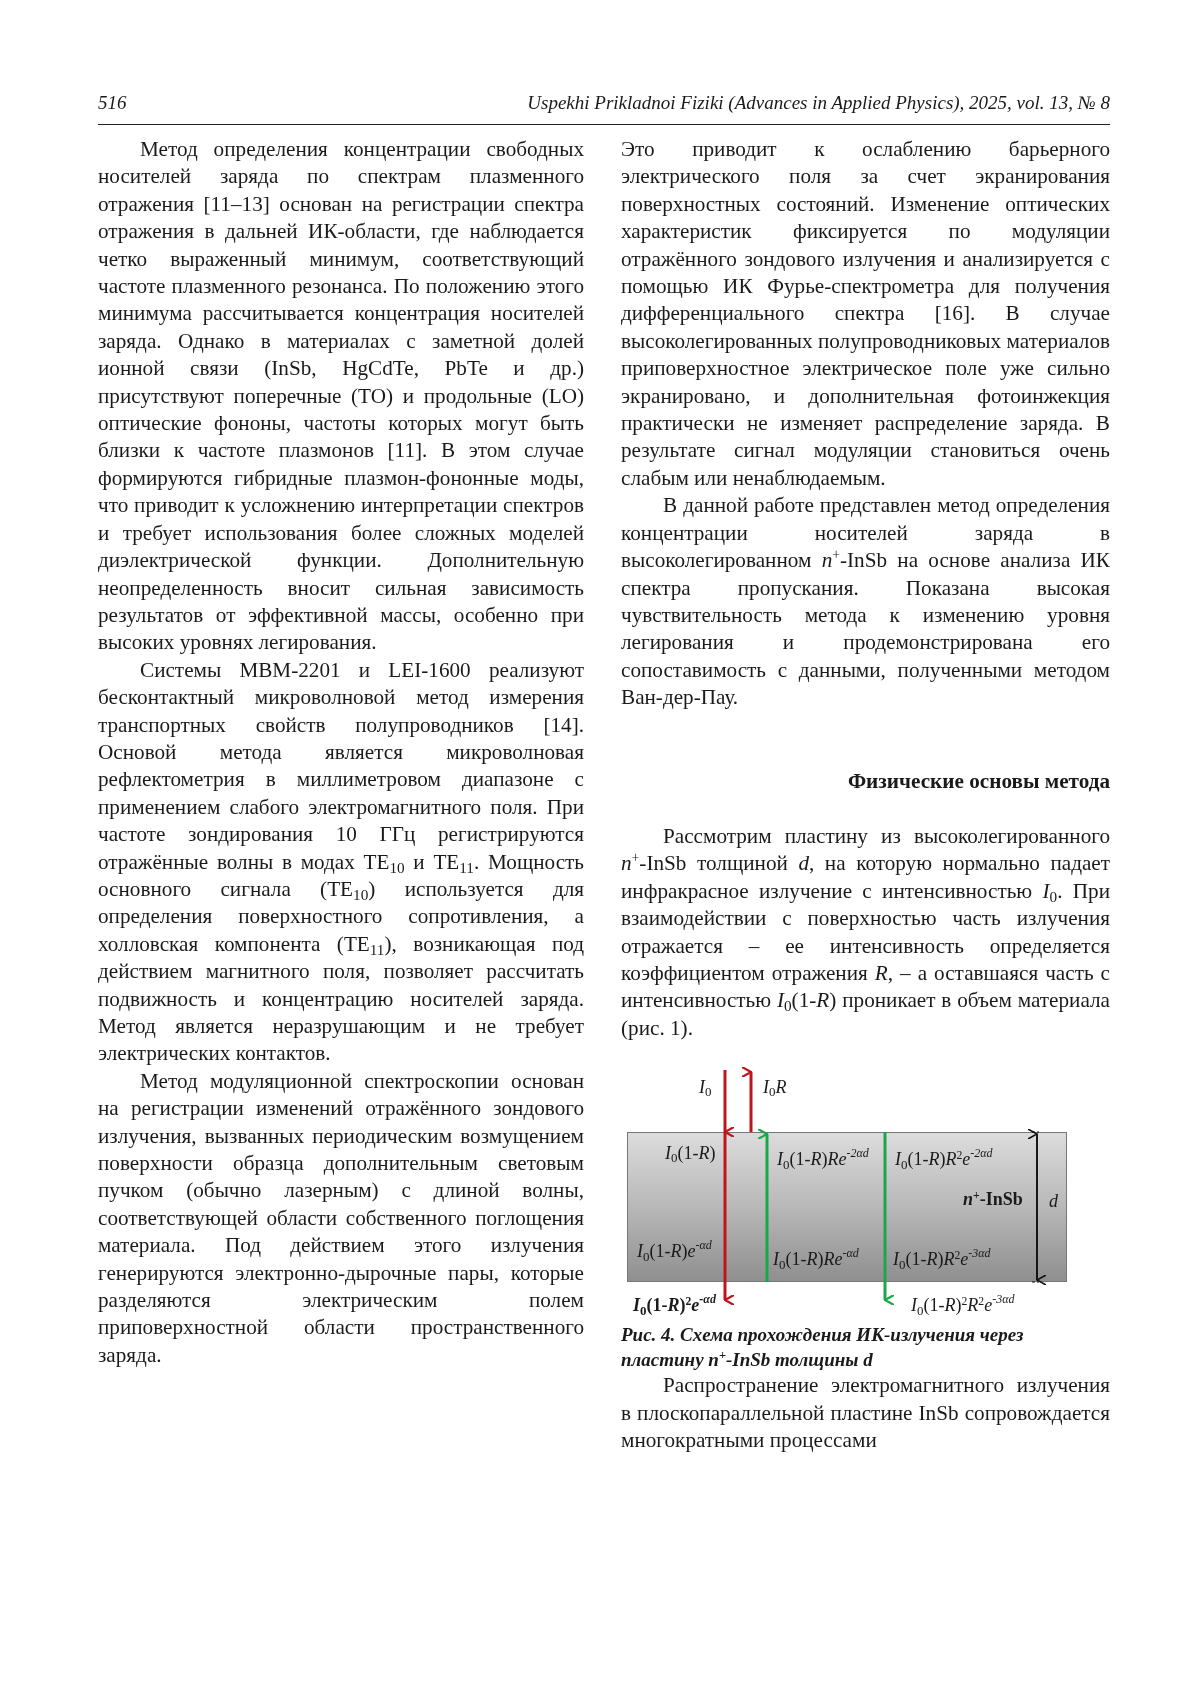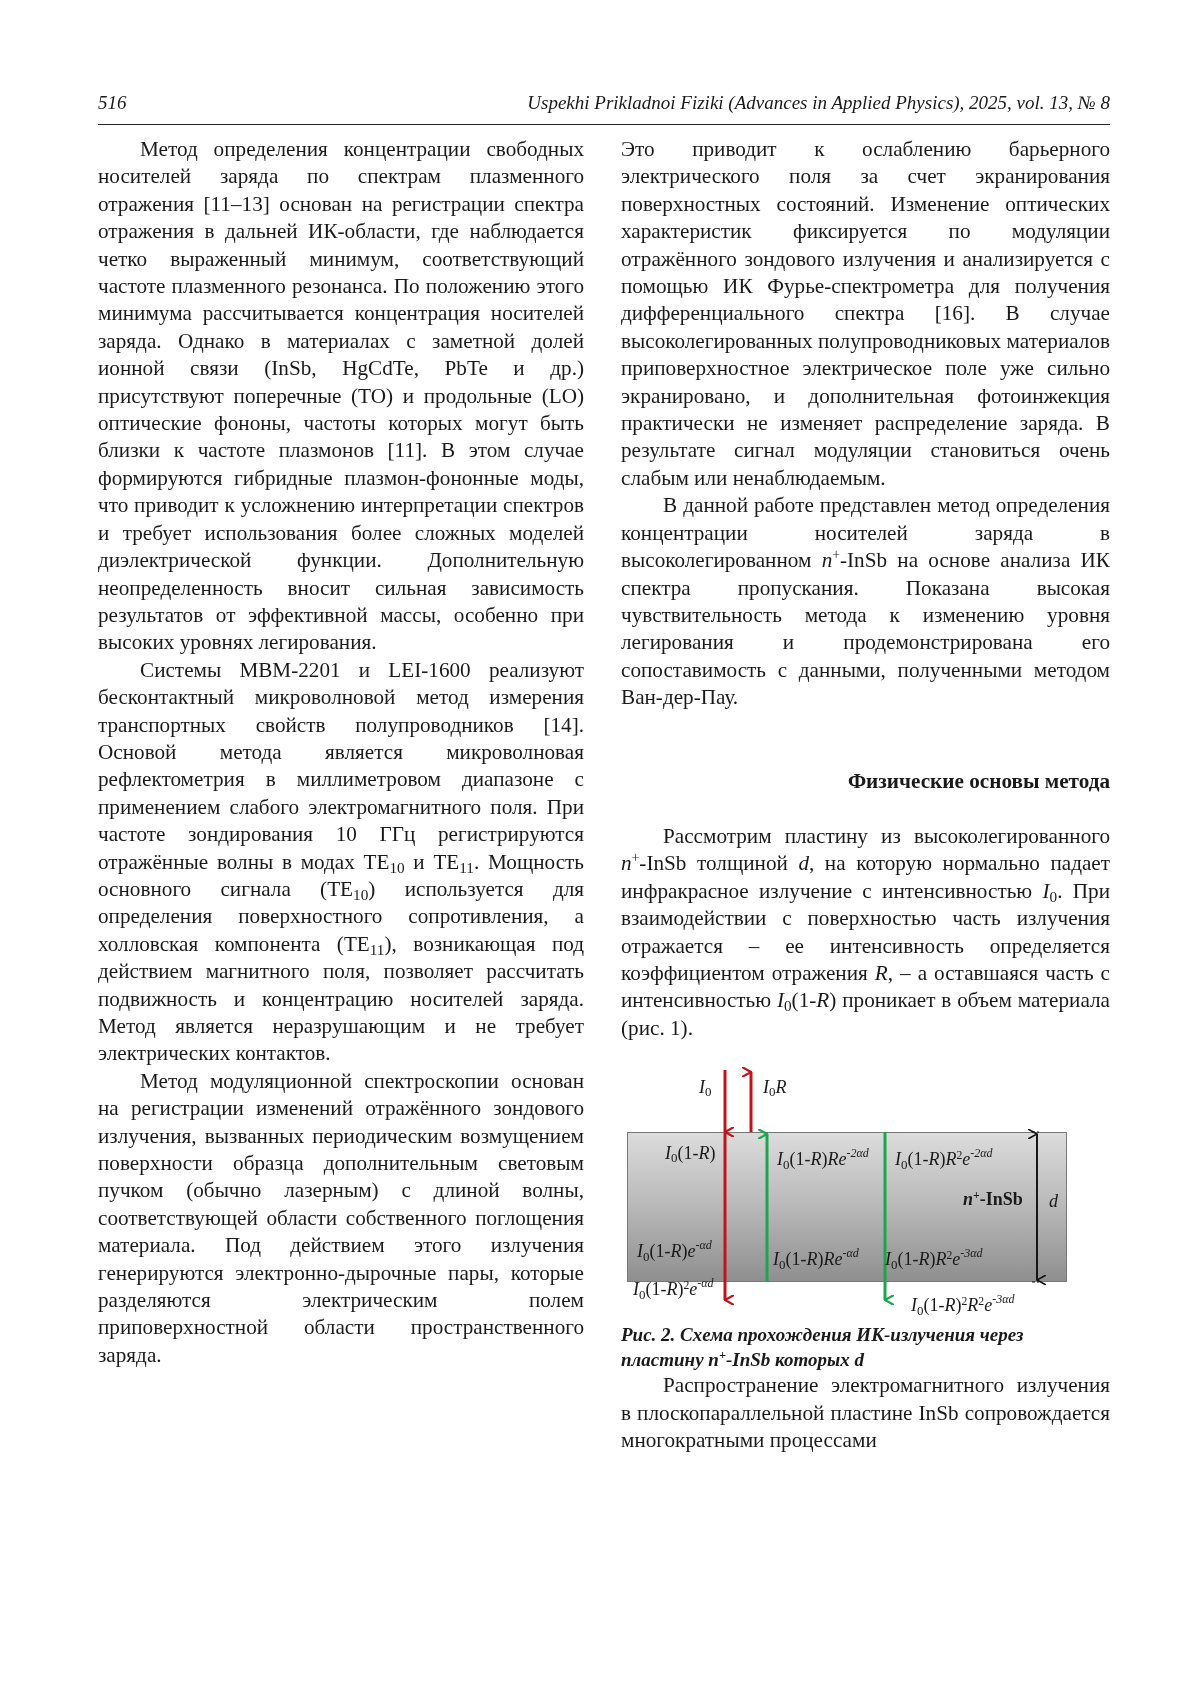--- a/index.html
+++ b/index.html
@@ -89,21 +89,21 @@
 
     <div class="fig-label" style="left:78px; top:4px;"><i>I</i><sub>0</sub></div>
     <div class="fig-label" style="left:142px; top:4px;"><i>I</i><sub>0</sub><i>R</i></div>
     <div class="fig-label" style="left:44px; top:70px;"><i>I</i><sub>0</sub>(1-<i>R</i>)</div>
     <div class="fig-label" style="left:156px; top:70px;"><i>I</i><sub>0</sub>(1-<i>R</i>)<i>Re</i><span class="sm">-2αd</span></div>
     <div class="fig-label" style="left:274px; top:70px;"><i>I</i><sub>0</sub>(1-<i>R</i>)<i>R</i><sup>2</sup><i>e</i><span class="sm">-2αd</span></div>
     <div class="fig-label" style="left:342px; top:116px; font-weight:bold;"><i>n</i><sup>+</sup>-InSb</div>
     <div class="fig-label" style="left:428px; top:118px;"><i>d</i></div>
     <div class="fig-label" style="left:16px; top:162px;"><i>I</i><sub>0</sub>(1-<i>R</i>)<i>e</i><span class="sm">-αd</span></div>
     <div class="fig-label" style="left:152px; top:170px;"><i>I</i><sub>0</sub>(1-<i>R</i>)<i>Re</i><span class="sm">-αd</span></div>
-    <div class="fig-label" style="left:264px; top:170px;"><i>I</i><sub>0</sub>(1-<i>R</i>)<i>R</i><sup>2</sup><i>e</i><span class="sm">-3αd</span></div>
-    <div class="fig-label" style="left:12px; top:200px;"><i>I</i><sub>0</sub>(1-<i>R</i>)<sup>2</sup><i>e</i><span class="sm">-αd</span></div>
+    <div class="fig-label" style="left:272px; top:170px;"><i>I</i><sub>0</sub>(1-<i>R</i>)<i>R</i><sup>2</sup><i>e</i><span class="sm">-3αd</span></div>
+    <div class="fig-label" style="left:12px; top:216px;font-weight:bold;"><i>I</i><sub>0</sub>(1-<i>R</i>)<sup>2</sup><i>e</i><span class="sm">-αd</span></div>
     <div class="fig-label" style="left:274px; top:216px;margin-left:16px;"><i>I</i><sub>0</sub>(1-<i>R</i>)<sup>2</sup><i>R</i><sup>2</sup><i>e</i><span class="sm">-3αd</span></div>
   </div>
 
-  <div class="caption"><span>Рис. 2. Схема прохождения ИК-излучения через пластину </span><span>n</span><sup>+</sup><span>-InSb которых d</span></div>
+  <div class="caption"><span>Рис. 4. Схема прохождения ИК-излучения через пластину </span><span>n</span><sup>+</sup><span>-InSb толщины d</span></div>
 
   <p class="indent bottom-right">Распространение электромагнитного излучения в плоскопараллельной пластине InSb сопровождается многократными процессами</p>
 </div>
 
 </body></html>

